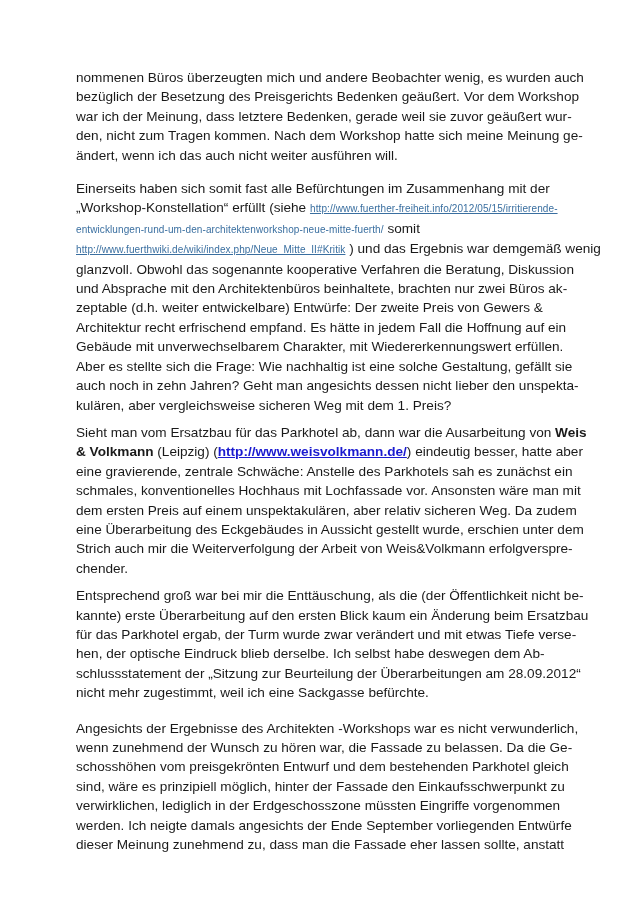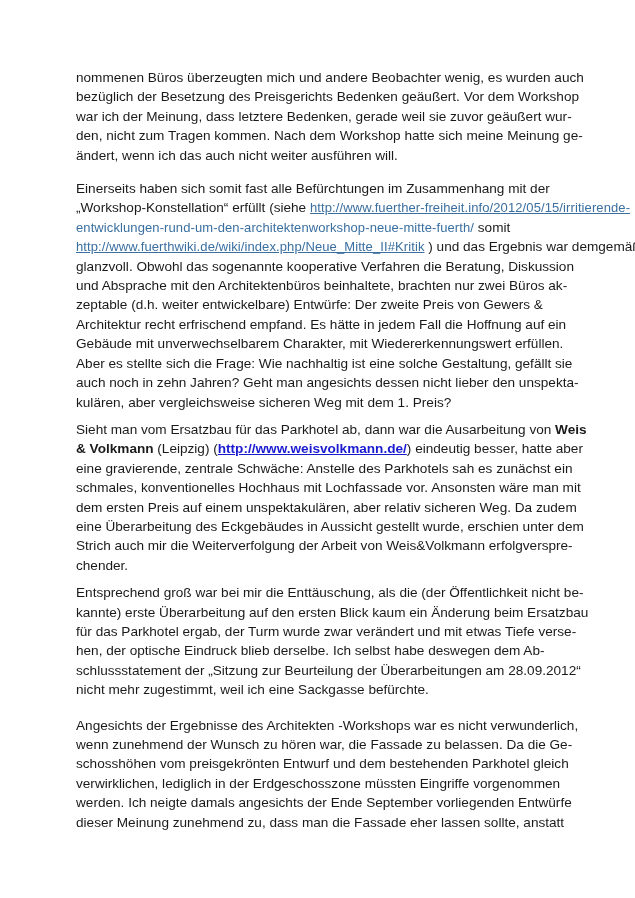--- a/index.html
+++ b/index.html
@@ -5,21 +5,21 @@
   html, body { margin: 0; padding: 0; background: #ffffff; }
   body { width: 635px; height: 898px; position: relative; overflow: hidden; }
   .page {
     position: absolute; left: 76px; top: 68px; width: 490px;
     font-family: "Liberation Sans", sans-serif;
     font-size: 13.6px; line-height: 19.4px; color: #1a1a1a;
   }
   .para { margin: 0 0 8px 0; }
   .line { display: block; white-space: nowrap; }
   .small-link {
-    font-size: 13px; color: #3a6fa0; text-decoration: underline;
+    font-size: 10px; color: #3a6fa0; text-decoration: underline;
     letter-spacing: 0.1px;
   }
   .small-link.plain { text-decoration: none; }
   .link { color: #1a1ad0; text-decoration: underline; font-weight: bold; }
   b { font-weight: bold; }
 </style>
 </head>
 <body>
 
 <div class="page">
@@ -74,19 +74,20 @@
     <span class="line">für das Parkhotel ergab, der Turm wurde zwar verändert und mit etwas Tiefe verse-</span>
     <span class="line">hen, der optische Eindruck blieb derselbe. Ich selbst habe deswegen dem Ab-</span>
     <span class="line">schlussstatement der „Sitzung zur Beurteilung der Überarbeitungen am 28.09.2012“</span>
     <span class="line">nicht mehr zugestimmt, weil ich eine Sackgasse befürchte.</span>
   </div>
 
   <div class="para" style="margin-top:16px;">
     <span class="line">Angesichts der Ergebnisse des Architekten -Workshops war es nicht verwunderlich,</span>
     <span class="line">wenn zunehmend der Wunsch zu hören war, die Fassade zu belassen. Da die Ge-</span>
     <span class="line">schosshöhen vom preisgekrönten Entwurf und dem bestehenden Parkhotel gleich</span>
+    <span class="line">sind, wäre es prinzipiell möglich, hinter der Fassade den Einkaufsschwerpunkt zu</span>
     <span class="line">verwirklichen, lediglich in der Erdgeschosszone müssten Eingriffe vorgenommen</span>
     <span class="line">werden. Ich neigte damals angesichts der Ende September vorliegenden Entwürfe</span>
     <span class="line">dieser Meinung zunehmend zu, dass man die Fassade eher lassen sollte, anstatt</span>
 
   </div>
 
 </div>
 
 </body></html>

